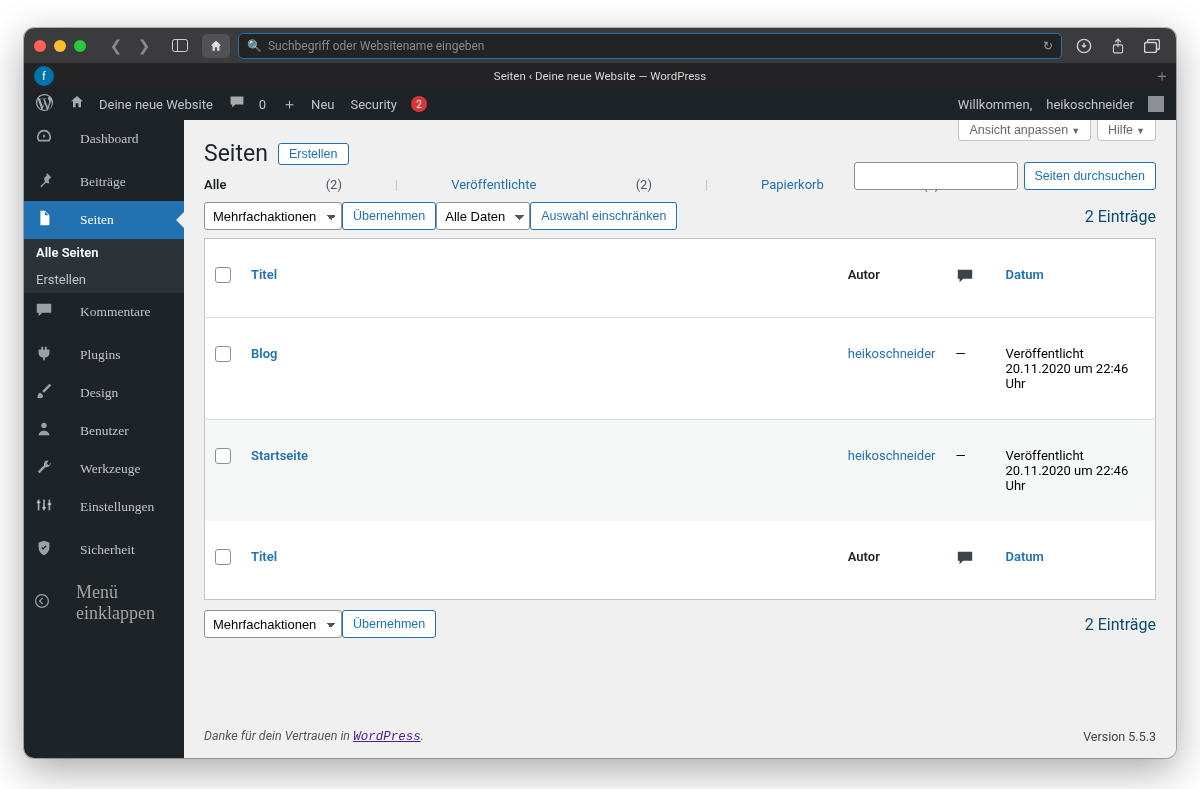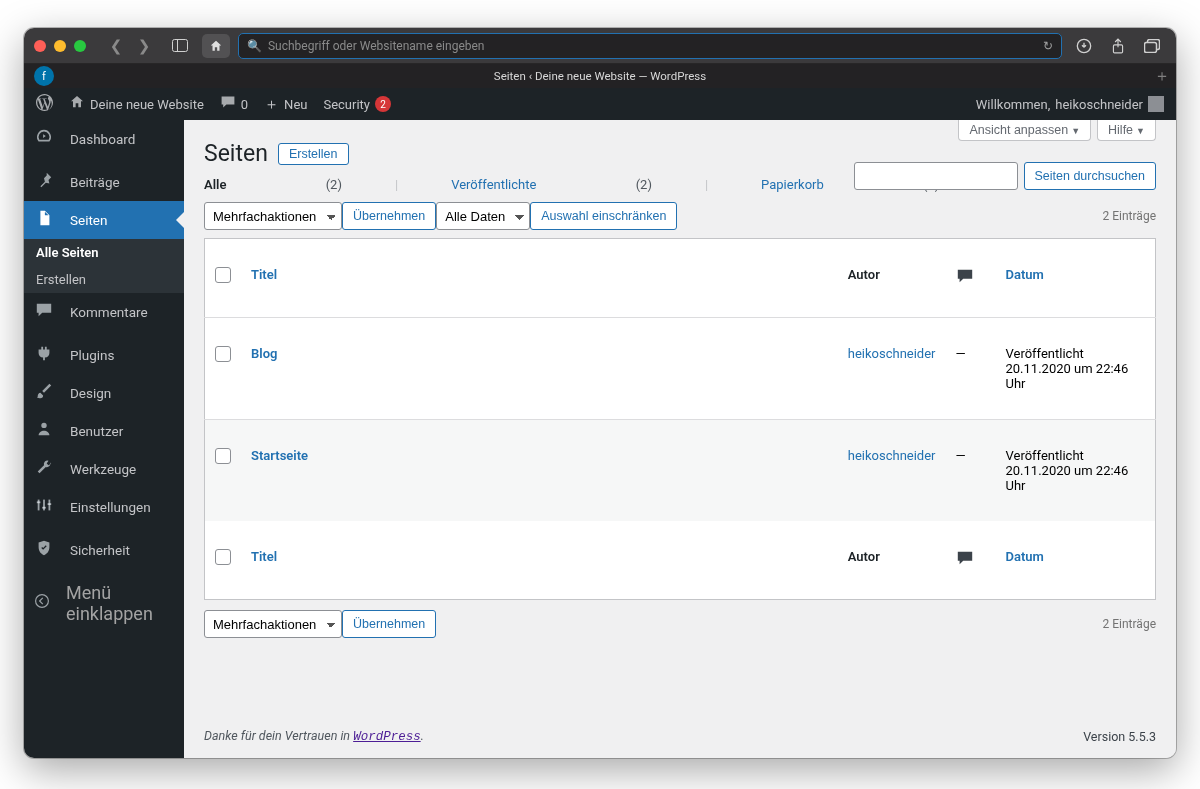--- a/index.html
+++ b/index.html
@@ -77,36 +77,36 @@
     color: #fff; font-size: 11px; margin-left: 8px; position: absolute; left: 2px;
   }
   .tab-title { position: absolute; left: 50%; transform: translateX(-50%); }
   .tab-add { position: absolute; right: 6px; color: #808080; font-size: 16px; }
 
   
   .wp-adminbar {
     background: #1d2327; height: 32px; display: flex; align-items: center;
     color: #c3c4c7; font-size: 13px; padding: 0 4px;
   }
-  .ab-item { display: flex; align-items: center; gap: 5px; padding: 0 8px; height: 100%; }
+  .ab-item { display: flex; align-items: center; gap: 14px; padding: 0 8px; height: 100%; }
   .ab-item .icn { font-size: 15px; }
   .ab-sec-badge {
     background: #d63638; color: #fff; border-radius: 10px;
     min-width: 16px; height: 16px; font-size: 10px;
     display: inline-flex; align-items: center; justify-content: center; padding: 0 4px;
   }
   .ab-spacer { flex: 1; }
   .avatar { width: 16px; height: 16px; background: #8c8f94; }
 
   
   .wp-body { flex: 1; display: flex; overflow: hidden; }
   .sidebar { width: 160px; background: #1d2327; color: #c3c4c7; font-size: 13.5px; display: flex; flex-direction: column; }
   .menu-item {
-    display: flex; align-items: center; gap: 16px; padding: 8px 10px;
-    cursor: pointer; color: #c3c4c7;
+    display: flex; align-items: center; gap: 26px; padding: 8px 10px;
+    cursor: pointer; color: #c3c4c7; font-family: Liberation Serif, serif;
   }
   .menu-item .micn { width: 20px; text-align: center; font-size: 15px; color: rgba(240,246,252,0.6); }
   .menu-item.current { background: #2271b1; color: #fff; position: relative; }
   .menu-item.current .micn { color: #fff; }
   .menu-item.current::after {
     content: ""; position: absolute; right: -0px; top: 50%;
     width: 0; height: 0; margin-top: -8px;
     border: 8px solid transparent; border-right-color: #f0f0f1;
   }
   .submenu { background: #2c3338; }
@@ -149,21 +149,21 @@
   }
 
   .tablenav { display: flex; align-items: center; margin-top: 10px; }
   .tablenav select {
     height: 28px; border: 1px solid #8c8f94; border-radius: 3px;
     padding: 0 24px 0 8px; background: #fff; font-size: 13px;
     appearance: none; background-image: linear-gradient(45deg, transparent 50%, #555 50%), linear-gradient(-45deg, transparent 50%, #555 50%);
     background-position: right 10px top 12px, right 5px top 12px;
     background-size: 5px 5px; background-repeat: no-repeat;
   }
-  .tablenav .count-display { margin-left: auto; font-size: 12px; color: #737373; }
+  .tablenav .count-display { margin-left: auto; font-size: 16px; color: #0c4a6e; }
 
   table.wp-list {
     width: 100%; border: 1px solid #c3c4c7; background: #fff;
     border-collapse: collapse; margin-top: 8px; font-size: 13px;
   }
   table.wp-list th, table.wp-list td {
     text-align: left; padding: 28px 10px; vertical-align: top;
   }
   table.wp-list thead th, table.wp-list tfoot th { font-weight: 400; }
   table.wp-list thead th a, table.wp-list tfoot th a { color: #2271b1; font-weight: 600; text-decoration: none; cursor: pointer; }

